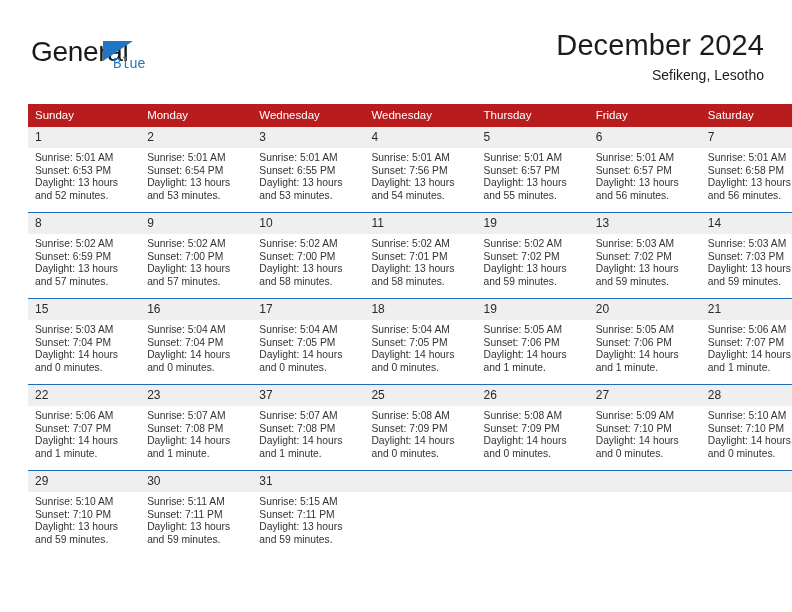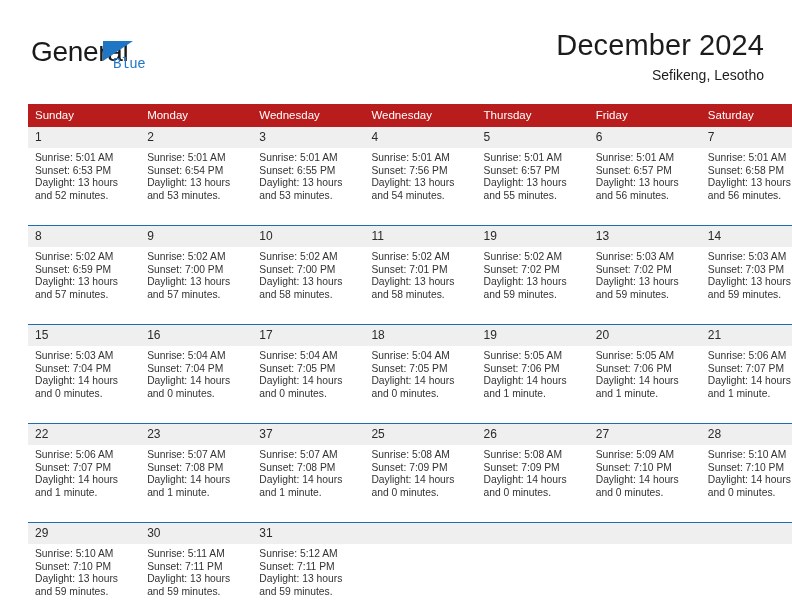--- a/index.html
+++ b/index.html
@@ -128,21 +128,21 @@
     line-height: 13px;
     vertical-align: middle;
   }
   td.daynum.empty {
     background: #efefef;
   }
   td.detail {
     background: #ffffff;
     font-size: 10.3px;
     color: #333333;
-    padding: 4px 6px 17px 7px;
+    padding: 4px 6px 4px 7px;
     vertical-align: top;
     line-height: 12.6px;
     height: 56px;
   }
   td.detail .ln {
     display: block;
     white-space: nowrap;
   }
   td.detail.empty {
     background: #ffffff;
@@ -446,21 +446,21 @@
               <span class="ln">Daylight: 13 hours</span>
               <span class="ln">and 59 minutes.</span>
             </td>
             <td class="detail">
               <span class="ln">Sunrise: 5:11 AM</span>
               <span class="ln">Sunset: 7:11 PM</span>
               <span class="ln">Daylight: 13 hours</span>
               <span class="ln">and 59 minutes.</span>
             </td>
             <td class="detail">
-              <span class="ln">Sunrise: 5:12 AM</span>
+              <span class="ln">Sunrise: 5:15 AM</span>
               <span class="ln">Sunset: 7:11 PM</span>
               <span class="ln">Daylight: 13 hours</span>
               <span class="ln">and 59 minutes.</span>
             </td>
             <td class="detail empty"></td>
             <td class="detail empty"></td>
             <td class="detail empty"></td>
             <td class="detail empty"></td>
           </tr>
         </tbody>

